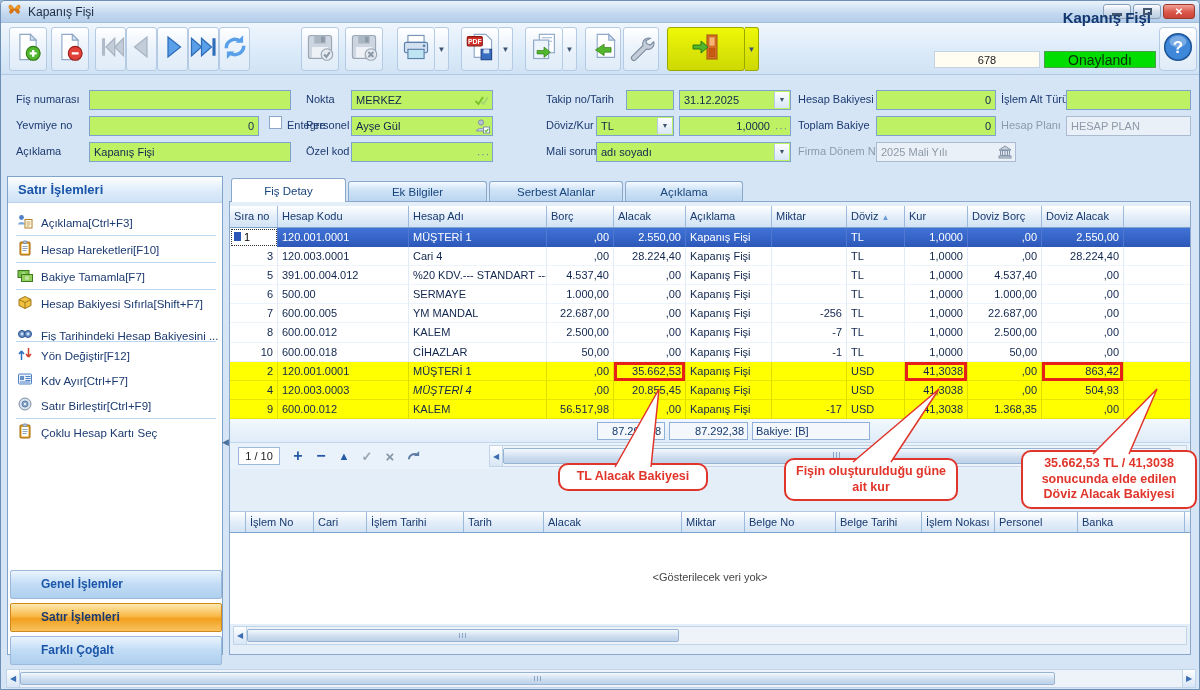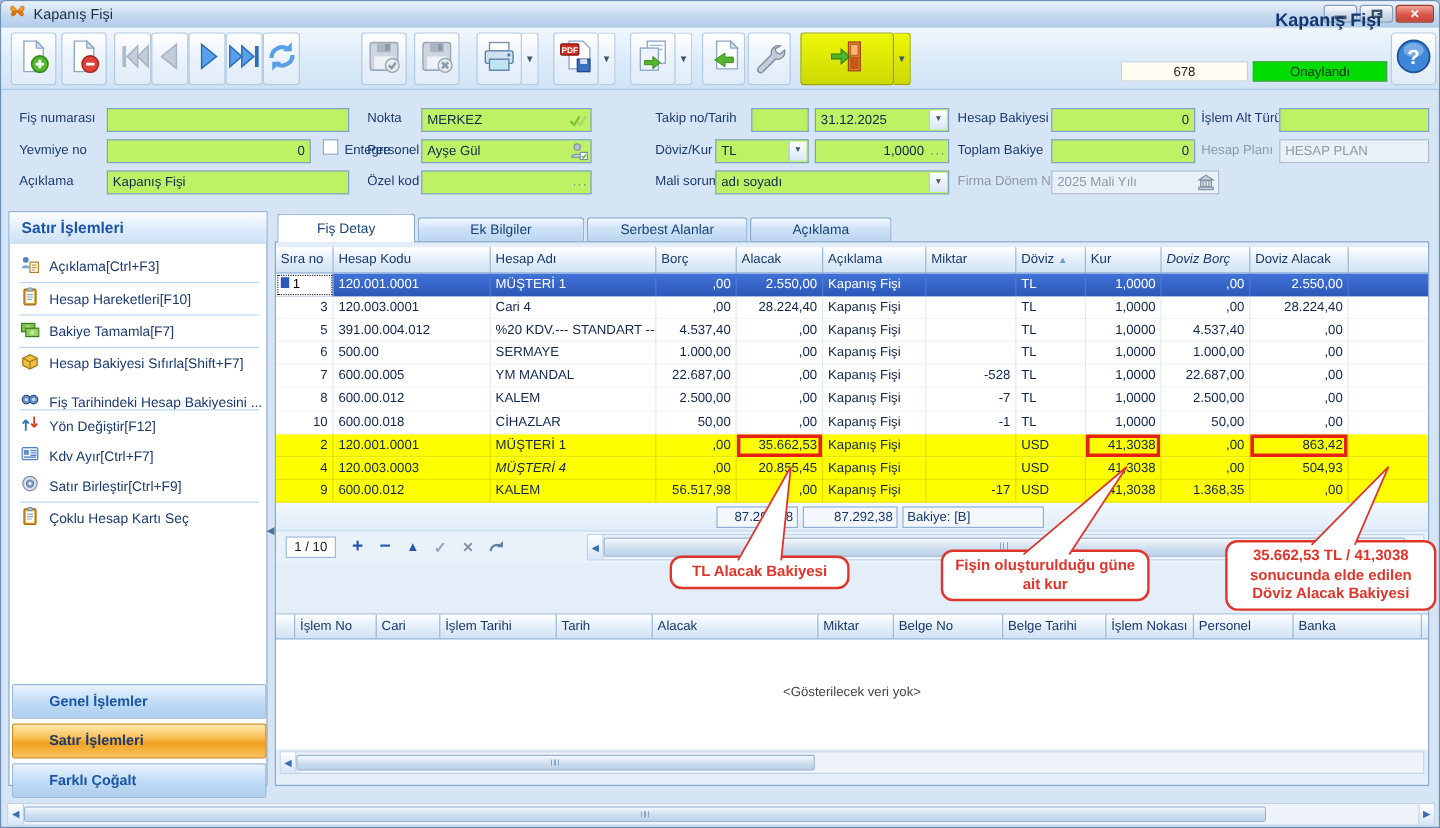--- a/index.html
+++ b/index.html
@@ -14,21 +14,21 @@
   .minbar{width:10px;height:3px;background:#44566e;margin-top:5px;}
   .maxbox{width:9px;height:7px;border:2px solid #44566e;}
   
   #toolbar{position:absolute;left:0;top:22px;width:1200px;height:52px;background:linear-gradient(#f0f6fd,#dcebf9 55%,#cfe2f4);border-bottom:1px solid #b0c8e2;}
   .tbbtn{position:absolute;top:4px;height:44px;border:1px solid #b5cbe4;border-radius:3px;background:linear-gradient(#ffffff,#eaf2fb 50%,#dfecf8);display:flex;align-items:center;justify-content:center;}
   .tbbtn svg{width:30px;height:30px;}
   .tbdd{position:absolute;top:4px;height:44px;width:14px;border:1px solid #b5cbe4;border-left:none;border-radius:0 3px 3px 0;background:linear-gradient(#ffffff,#eaf2fb 50%,#dfecf8);display:flex;align-items:center;justify-content:center;font-size:8px;color:#3c546e;}
   .tbbtn.hl,.tbdd.hl{background:linear-gradient(#eef806,#dce607 55%,#cdd800);border-color:#9aa800;}
   #tb-title{position:absolute;right:48px;top:8px;font-size:15px;font-weight:bold;color:#12366e;}
   #tb-recno{position:absolute;left:933px;top:50px;width:106px;height:17px;background:#fffdf2;border:1px solid #c5d2e2;font-size:11px;color:#222;display:flex;align-items:center;justify-content:center;}
-  #tb-status{position:absolute;left:1043px;top:50px;width:112px;height:17px;border:1px solid #49a049;font-size:11px;color:#073007;display:flex;align-items:center;justify-content:center;}
+  #tb-status{position:absolute;left:1043px;top:50px;width:112px;height:17px;border:1px solid #49a049;font-size:14px;color:#073007;display:flex;align-items:center;justify-content:center;}
   #help-btn{position:absolute;left:1158px;top:26px;width:38px;height:44px;border:1px solid #b5cbe4;border-radius:4px;background:linear-gradient(#ffffff,#eaf2fb 50%,#dfecf8);display:flex;align-items:center;justify-content:center;}
   #help-btn svg{width:34px;height:34px;}
   
   .flabel{position:absolute;font-size:11px;color:#1b3a70;white-space:nowrap;}
   .flabel.gray{color:#8d99a8;}
   .finput{position:absolute;height:20px;border:1px solid #7da2ce;background:#bef264;font-size:11px;color:#10264e;padding:0 4px;line-height:18px;white-space:nowrap;overflow:hidden;}
   .finput.num{text-align:right;}
   .finput.ro{background:#eaf0f7;color:#8d99a8;border-color:#abbcd2;}
   .finput .icn{position:absolute;right:2px;top:1px;width:16px;height:16px;}
   .combo-arrow{position:absolute;right:1px;top:1px;width:15px;height:16px;background:linear-gradient(#fdfeff,#d8e6f5);border-left:1px solid #b5cbe4;color:#3c546e;font-size:7px;display:flex;align-items:center;justify-content:center;}
@@ -403,21 +403,21 @@
   <div id="grid-header">
       <div class="gh-cell" style="width: 48px;">Sıra no</div>
       <div class="gh-cell" style="width: 131px;">Hesap Kodu</div>
       <div class="gh-cell" style="width: 138px;">Hesap Adı</div>
       <div class="gh-cell" style="width: 67px;">Borç</div>
       <div class="gh-cell" style="width: 72px;">Alacak</div>
       <div class="gh-cell" style="width: 86px;">Açıklama</div>
       <div class="gh-cell" style="width: 75px;">Miktar</div>
       <div class="gh-cell" style="width: 58px;">Döviz <span style="color:#6a9bd8;font-size:8px;">▲</span></div>
       <div class="gh-cell" style="width: 63px;">Kur</div>
-      <div class="gh-cell" style="width: 74px; font-style: italic;">Doviz Borç</div>
+      <div class="gh-cell" style="width: 74px;">Doviz Borç</div>
       <div class="gh-cell" style="width: 82px;">Doviz Alacak</div>
       <div class="gh-cell" style="width: 66px; border-right: none;"></div>
     </div>
   <div id="grid-body">
       <div class="grow selected">
         <div class="gcell r sira-sel" style="width: 48px;"><i></i>1</div>
         <div class="gcell" style="width: 131px;">120.001.0001</div>
         <div class="gcell" style="width: 138px;">MÜŞTERİ 1</div>
         <div class="gcell r" style="width: 67px;">,00</div>
         <div class="gcell r" style="width: 72px;">2.550,00</div>
@@ -471,21 +471,21 @@
         <div class="gcell r" style="width: 82px;">,00</div>
         <div class="gcell" style="width: 66px; border-right: none;"></div>
       </div>
       <div class="grow normal">
         <div class="gcell r" style="width: 48px;">7</div>
         <div class="gcell" style="width: 131px;">600.00.005</div>
         <div class="gcell" style="width: 138px;">YM MANDAL</div>
         <div class="gcell r" style="width: 67px;">22.687,00</div>
         <div class="gcell r" style="width: 72px;">,00</div>
         <div class="gcell" style="width: 86px;">Kapanış Fişi</div>
-        <div class="gcell r" style="width: 75px;">-528</div>
+        <div class="gcell r" style="width: 75px;">-256</div>
         <div class="gcell" style="width: 58px;">TL</div>
         <div class="gcell r" style="width: 63px;">1,0000</div>
         <div class="gcell r" style="width: 74px;">22.687,00</div>
         <div class="gcell r" style="width: 82px;">,00</div>
         <div class="gcell" style="width: 66px; border-right: none;"></div>
       </div>
       <div class="grow normal">
         <div class="gcell r" style="width: 48px;">8</div>
         <div class="gcell" style="width: 131px;">600.00.012</div>
         <div class="gcell" style="width: 138px;">KALEM</div>

